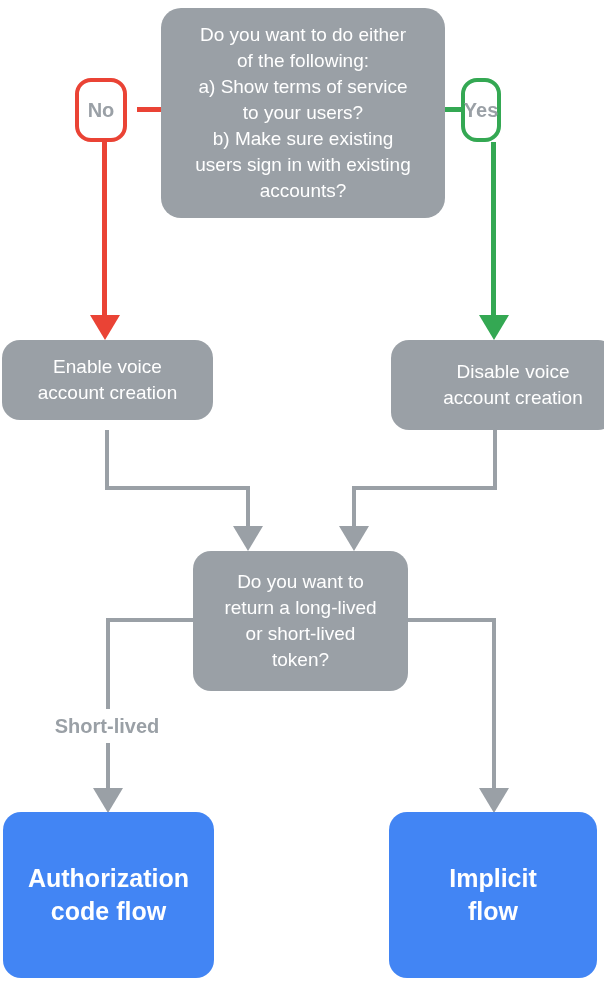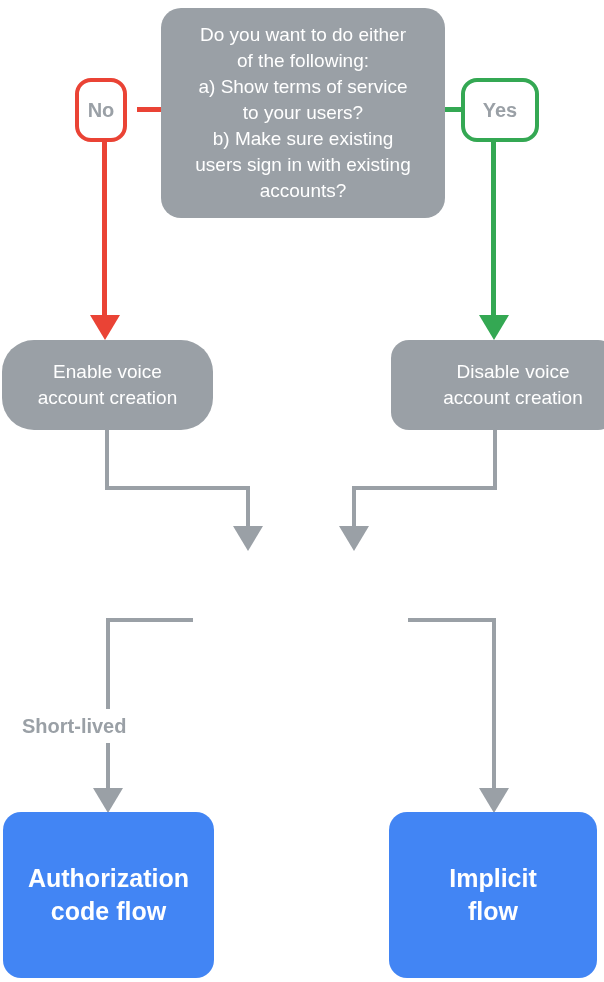--- a/index.html
+++ b/index.html
@@ -67,21 +67,21 @@
   .arrow.gray  { border-top: 25px solid var(--gray, #9AA0A6); }
 
   
   .branch-label {
     background: #ffffff;
     color: var(--gray, #9AA0A6);
     font-weight: bold;
     font-size: 20px;
     display: flex;
     align-items: center;
-    justify-content: flex-start;
+    justify-content: center;
     z-index: 3;
   }
 
   
   .bnode {
     background: var(--blue, #4285F4);
     border-radius: 18px;
     color: #ffffff;
     font-weight: bold;
     font-size: 25px;
@@ -110,45 +110,51 @@
   </div>
 
   <div class="abs line red" style="left:137px; top:107px; width:24px; height:5px;"></div>
   <div class="abs badge red-border" style="left:75px; top:78px; width:52px; height:64px;">
     <span>No</span>
   </div>
   <div class="abs line red" style="left:102px; top:142px; width:5px; height:174px;"></div>
   <div class="abs arrow red" style="left:90px; top:315px;"></div>
 
   <div class="abs line green" style="left:445px; top:107px; width:16px; height:5px;"></div>
-  <div class="abs badge green-border" style="left:461px; top:78px; width:78px; height:64px;">
+  <div class="abs badge green-border" style="left:461px; top:78px; width:40px; height:64px;">
     <span>Yes</span>
   </div>
   <div class="abs line green" style="left:491px; top:142px; width:5px; height:174px;"></div>
   <div class="abs arrow green" style="left:479px; top:315px;"></div>
 
-  <div class="abs gnode" style="left:2px; top:340px; width:211px; height:90px; border-radius:32px;">
+  <div class="abs gnode" style="left:2px; top:340px; width:211px; height:80px; border-radius:18px;">
     <span>Enable voice
 account creation</span>
   </div>
   <div class="abs gnode" style="left:391px; top:340px; width:206px; height:90px; border-radius:18px;padding-left:19px;">
     <span>Disable voice
 account creation</span>
   </div>
 
   <div class="abs line gray" style="left:105px; top:430px; width:4px; height:60px;"></div>
   <div class="abs line gray" style="left:105px; top:486px; width:145px; height:4px;"></div>
   <div class="abs line gray" style="left:246px; top:486px; width:4px; height:42px;"></div>
   <div class="abs arrow gray" style="left:233px; top:526px;"></div>
 
   <div class="abs line gray" style="left:493px; top:430px; width:4px; height:60px;"></div>
   <div class="abs line gray" style="left:352px; top:486px; width:145px; height:4px;"></div>
   <div class="abs line gray" style="left:352px; top:486px; width:4px; height:42px;"></div>
   <div class="abs arrow gray" style="left:339px; top:526px;"></div>
 
+  <div class="abs gnode" style="left:193px; top:551px; width:215px; height:140px; border-radius:18px;">
+    <span>Do you want to
+return a long-lived
+or short-lived
+token?</span>
+  </div>
 
   <div class="abs line gray" style="left:106px; top:618px; width:87px; height:4px;"></div>
   <div class="abs line gray" style="left:106px; top:618px; width:4px; height:172px;"></div>
   <div class="abs branch-label" style="left:22px; top:709px; width:170px; height:34px;">
     <span>Short-lived</span>
   </div>
   <div class="abs arrow gray" style="left:93px; top:788px;"></div>
 
   <div class="abs line gray" style="left:408px; top:618px; width:88px; height:4px;"></div>
   <div class="abs line gray" style="left:492px; top:618px; width:4px; height:172px;"></div>

